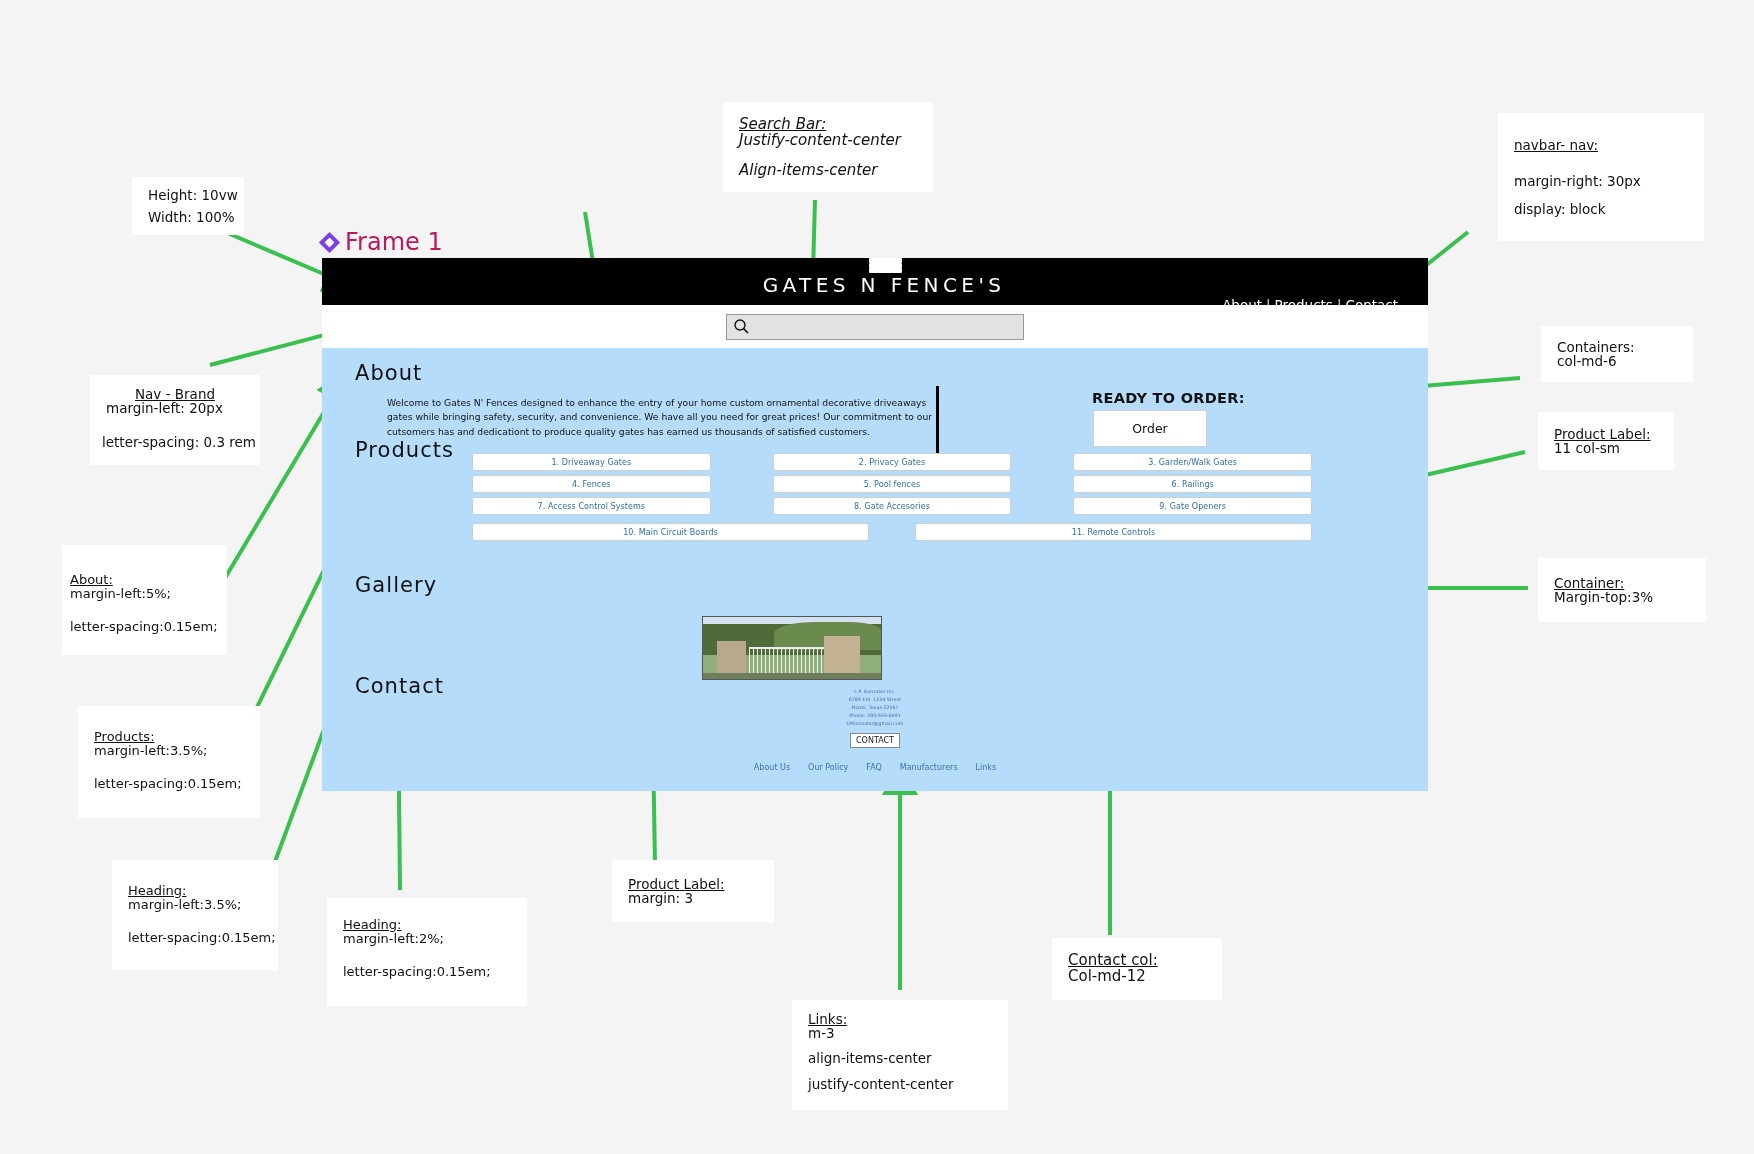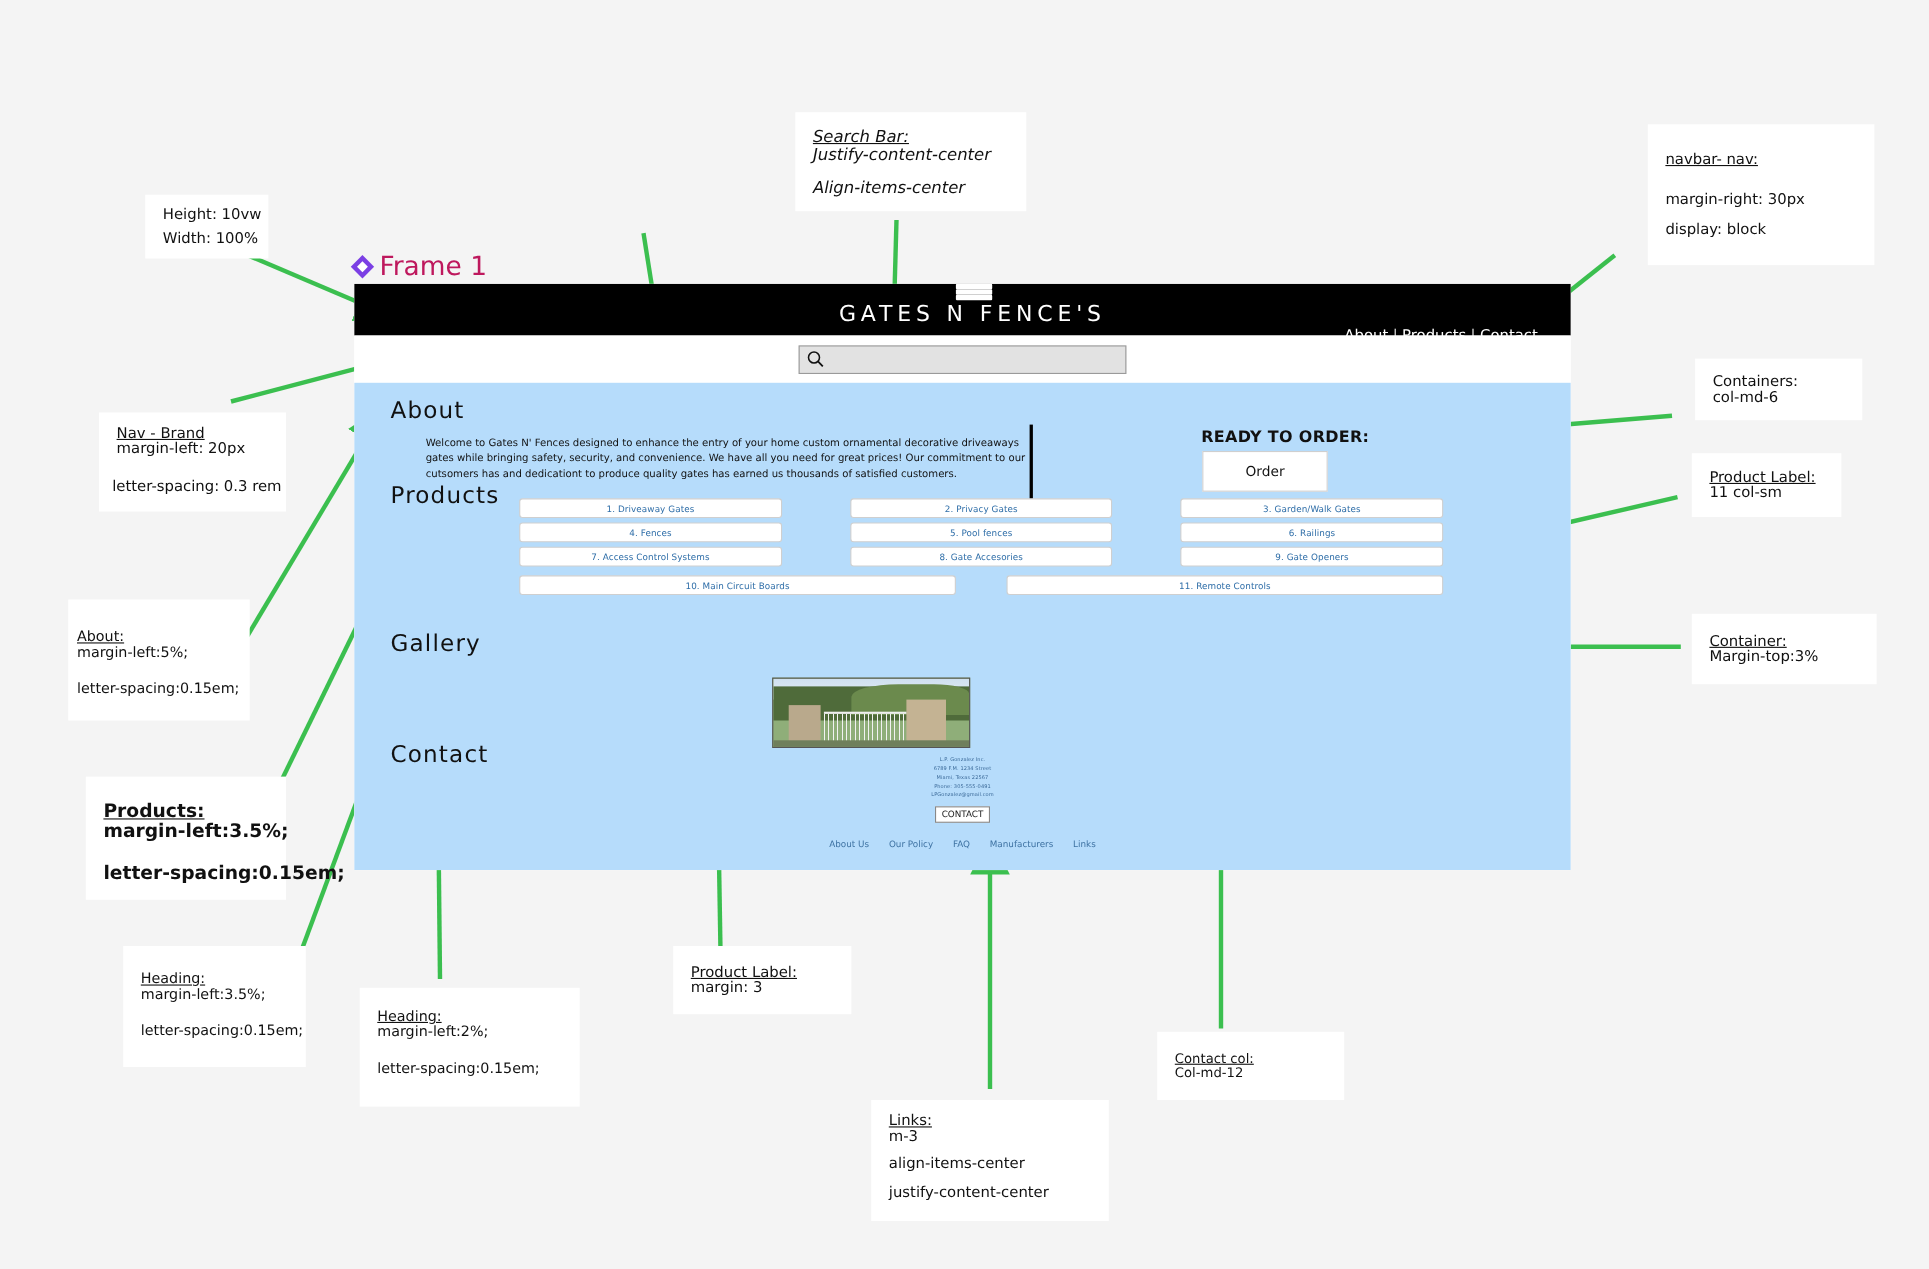--- a/index.html
+++ b/index.html
@@ -303,34 +303,34 @@
 
   <div class="note" style="left:1498px;top:113px;width:206px;height:128px;font-size:13.5px;justify-content:flex-start;padding-top:25px;">
     <div class="ttl">navbar- nav:</div>
     <div class="sp" style="height:22px"></div>
     <div class="ln">margin-right: 30px</div>
     <div class="sp"></div>
     <div class="ln">display: block</div>
   </div>
 
   <div class="note" style="left:90px;top:375px;width:170px;height:90px;font-size:13.5px;justify-content:flex-start;padding-top:12px;">
-    <div class="ttl" style="">Nav - Brand</div>
+    <div class="ttl" style="text-align:center;">Nav - Brand</div>
     <div class="ln">margin-left: 20px</div>
     <div class="sp" style="height:20px"></div>
     <div class="ln" style="margin-left:-4px;">letter-spacing: 0.3 rem</div>
   </div>
 
   <div class="note" style="left:62px;top:545px;width:165px;height:110px;font-size:13px;justify-content:flex-start;padding-top:28px;padding-left:8px;">
     <div class="ttl">About:</div>
     <div class="ln">margin-left:5%;</div>
     <div class="sp" style="height:20px"></div>
     <div class="ln">letter-spacing:0.15em;</div>
   </div>
 
-  <div class="note" style="left:78px;top:706px;width:182px;height:112px;font-size:17px;justify-content:flex-start;padding-top:24px;font-weight:bold;">
+  <div class="note" style="left:78px;top:706px;width:182px;height:112px;font-size:13px;justify-content:flex-start;padding-top:24px;">
     <div class="ttl">Products:</div>
     <div class="ln">margin-left:3.5%;</div>
     <div class="sp" style="height:20px"></div>
     <div class="ln">letter-spacing:0.15em;</div>
   </div>
 
   <div class="note" style="left:112px;top:860px;width:166px;height:110px;font-size:13px;justify-content:flex-start;padding-top:24px;">
     <div class="ttl">Heading:</div>
     <div class="ln">margin-left:3.5%;</div>
     <div class="sp" style="height:20px"></div>
@@ -351,21 +351,21 @@
 
   <div class="note" style="left:792px;top:1000px;width:216px;height:110px;font-size:13.5px;justify-content:flex-start;padding-top:12px;">
     <div class="ttl">Links:</div>
     <div class="ln">m-3</div>
     <div class="sp" style="height:11px"></div>
     <div class="ln">align-items-center</div>
     <div class="sp" style="height:11px"></div>
     <div class="ln">justify-content-center</div>
   </div>
 
-  <div class="note" style="left:1052px;top:938px;width:170px;height:62px;font-size:12px;justify-content:center;">
+  <div class="note" style="left:1052px;top:938px;width:170px;height:62px;font-size:15px;justify-content:center;">
     <div class="ttl">Contact col:</div>
     <div class="ln">Col-md-12</div>
   </div>
 
   <div class="note" style="left:1541px;top:326px;width:152px;height:56px;font-size:13.5px;justify-content:center;">
     <div class="ln">Containers:</div>
     <div class="ln">col-md-6</div>
   </div>
 
   <div class="note" style="left:1538px;top:412px;width:136px;height:58px;font-size:13.5px;justify-content:center;">

